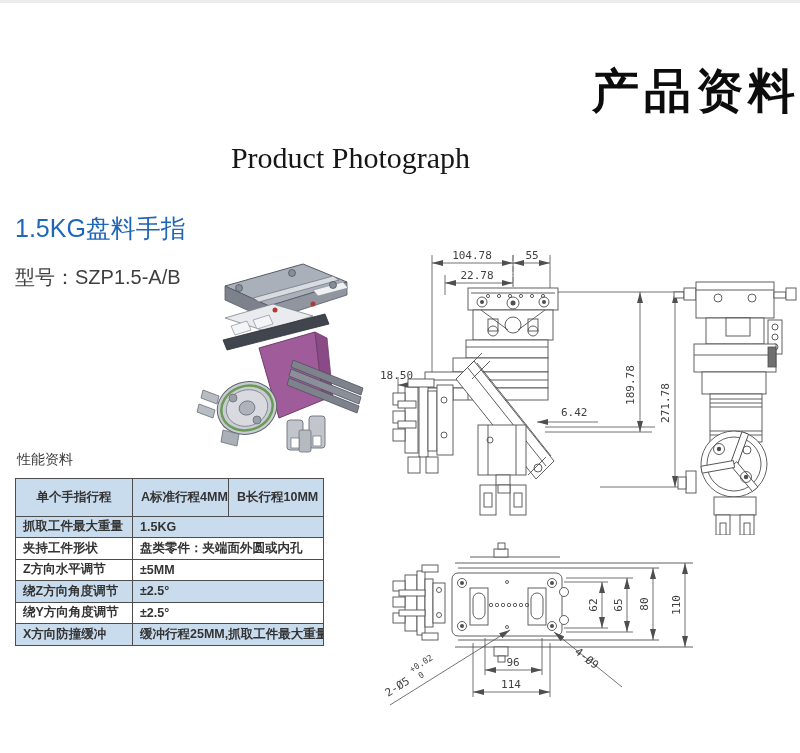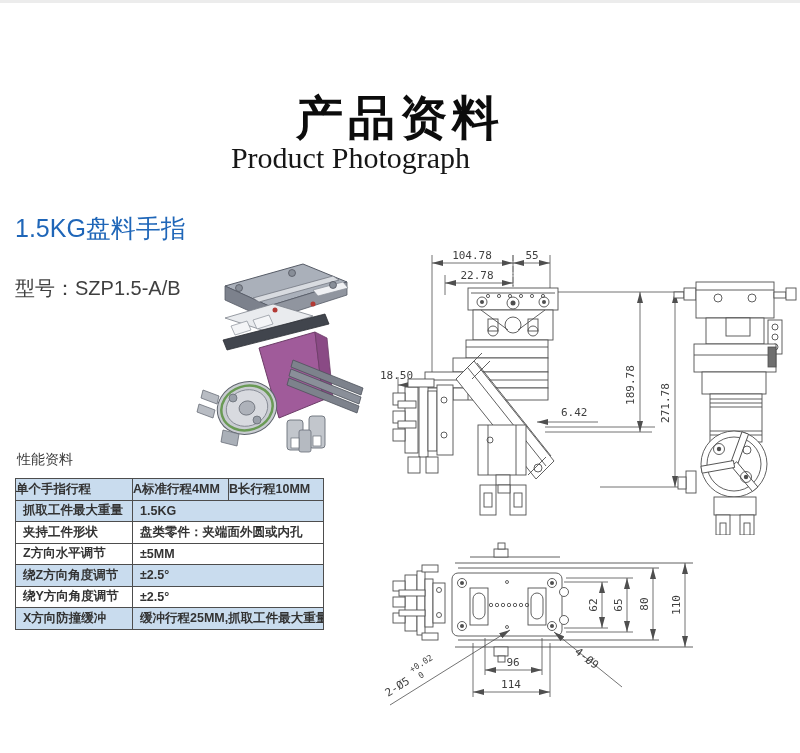--- a/index.html
+++ b/index.html
@@ -1,32 +1,32 @@
 <!DOCTYPE html>
 <html><head>
 <meta charset="utf-8">
 <style>
   html,body{margin:0;padding:0;background:#fff;}
   .page{position:relative;width:800px;height:753px;background:#ffffff;overflow:hidden;
         font-family:"Liberation Sans",sans-serif;}
   .topbar{position:absolute;top:0;left:0;width:800px;height:3px;background:#ececec;}
-  .main-title{position:absolute;top:60px;left:0;width:800px;text-align:center;
+  .main-title{position:absolute;top:60px;left:0;width:800px;text-align:right;
         font-family:"Liberation Serif",serif;font-weight:700;font-size:47px;color:#0c0c0c;
-        letter-spacing:5px;margin-top:27px;}
+        letter-spacing:5px;}
   .sub-title{position:absolute;top:141px;left:0;width:701px;text-align:center;
         font-family:"Liberation Serif",serif;font-weight:400;font-size:30px;color:#161616;}
   .prod-name{position:absolute;top:212px;left:15px;font-size:25px;font-weight:400;color:#1f66b8;}
-  .prod-model{position:absolute;top:264px;left:15px;font-size:20px;color:#3f3f3f;margin-top:11px;}
+  .prod-model{position:absolute;top:264px;left:15px;font-size:20px;color:#3f3f3f;}
   .spec-heading{position:absolute;top:451px;left:17px;font-size:14px;color:#3c3c3c;}
   table.specs{position:absolute;top:478px;left:15px;width:308px;border-collapse:collapse;
         table-layout:fixed;font-size:12.5px;font-weight:700;color:#333;}
   table.specs td{border:1px solid #4d4d4d;height:20.5px;padding:0 2px 0 7px;overflow:hidden;
         white-space:nowrap;}
   table.specs tr.alt{background:#c9dcee;}
-  table.specs tr.hdr td{text-align:left;padding:0;}
+  table.specs tr.hdr td{text-align:center;padding:8px;}
   .pp-svg{position:absolute;left:195px;top:248px;}
   .fv-svg{position:absolute;left:378px;top:235px;}
   .tv-svg{position:absolute;left:378px;top:535px;}
   .ln{stroke:#4f4f4f;stroke-width:0.9;fill:none;}
   .lnf{stroke:#4f4f4f;stroke-width:0.9;fill:#ffffff;}
   .dim{stroke:#4f4f4f;stroke-width:0.8;fill:none;}
   .dash{stroke:#6a6a6a;stroke-width:0.7;stroke-dasharray:6 2 1 2;fill:none;}
   .dtx{font-family:"DejaVu Sans Mono",monospace;font-size:11px;fill:#3f3f3f;}
   .dtx-s{font-family:"DejaVu Sans Mono",monospace;font-size:8.5px;fill:#3f3f3f;}
 </style>

